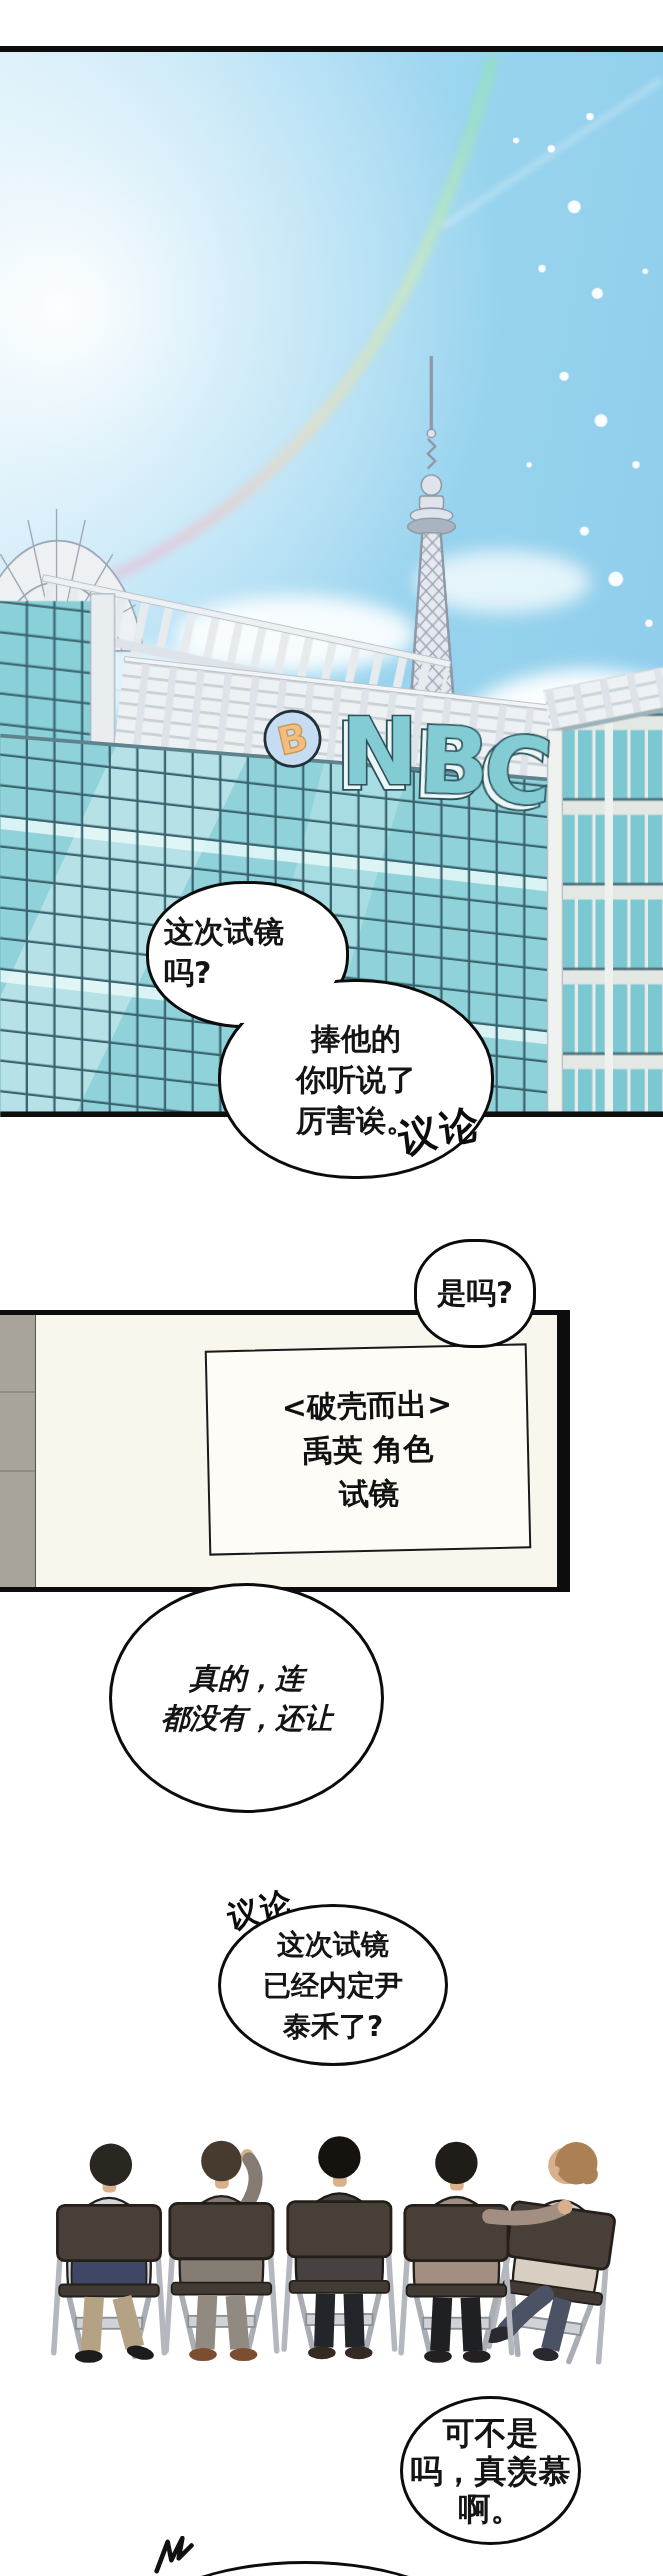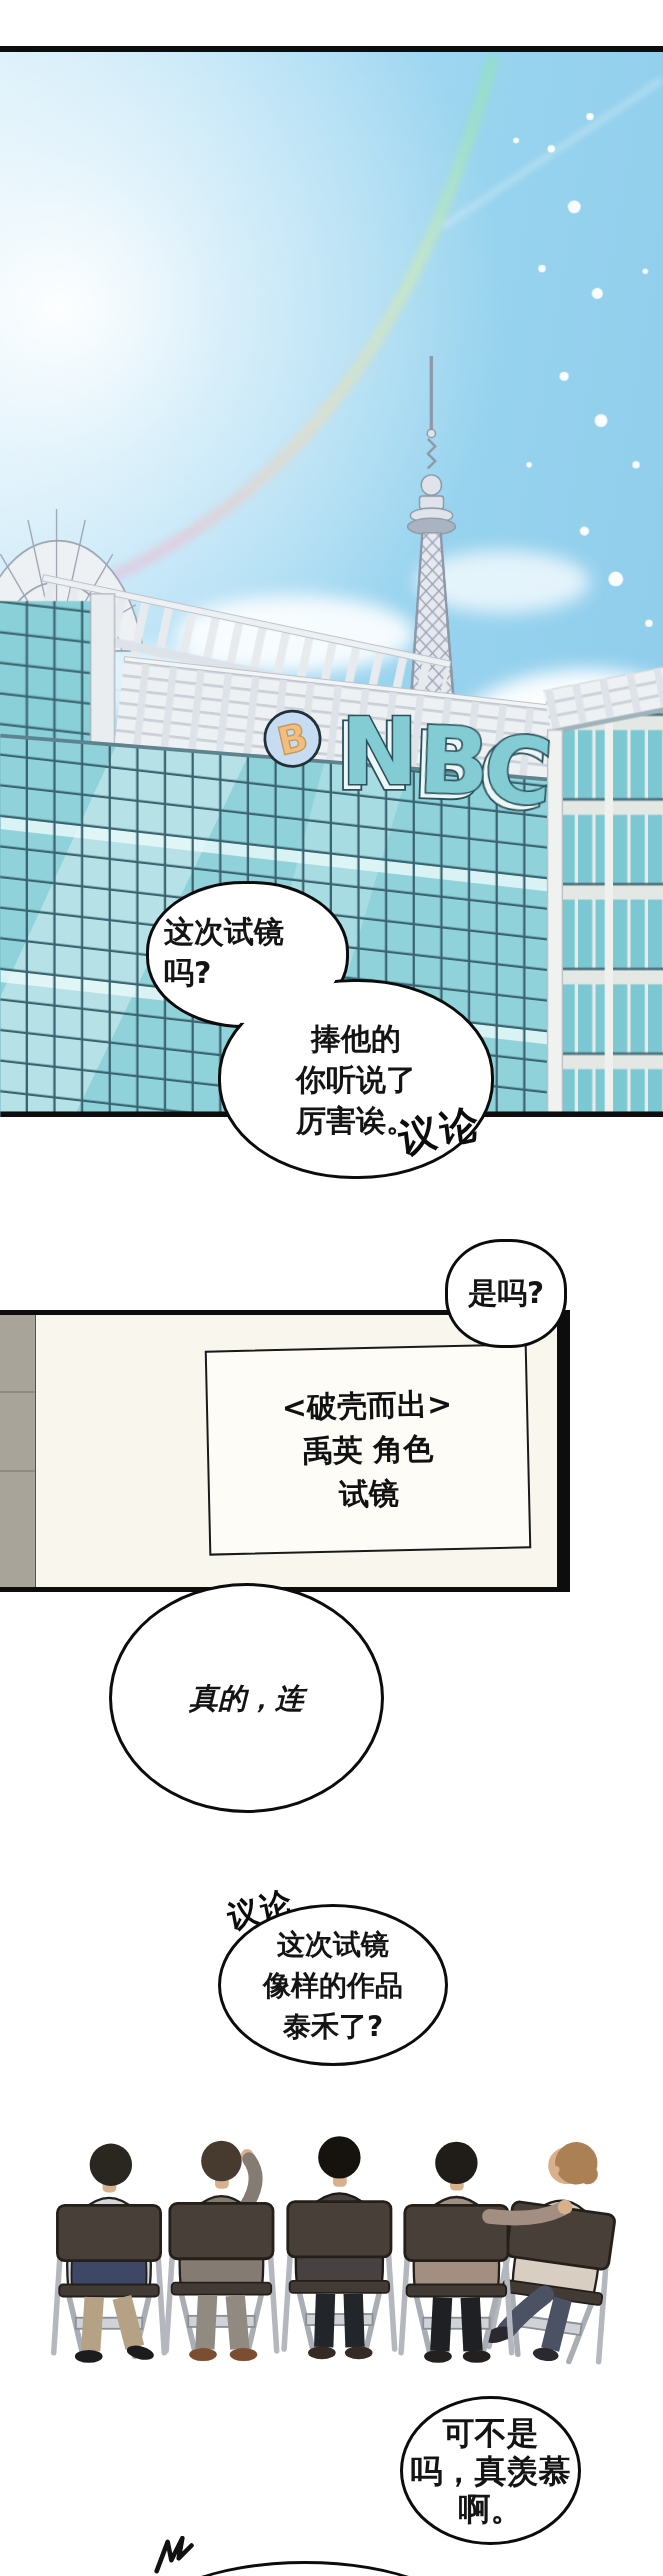--- a/index.html
+++ b/index.html
@@ -25,21 +25,21 @@
   
   .bubble{position:absolute;background:#fff;border:3.7px solid #0c0c0c;border-radius:50%;
     display:flex;align-items:center;justify-content:center;text-align:center;
     font-weight:700;color:#141414;z-index:6;box-sizing:border-box;}
   .cover{position:absolute;background:#fff;border-radius:50%;z-index:7;}
   .btext{position:absolute;z-index:8;font-weight:700;color:#141414;}
   #b1{left:146px;top:881px;width:203px;height:147px;border-radius:48%;}
   #b1-cover{left:152px;top:888px;width:190px;height:135px;}
   #b1-text{left:164px;top:911px;width:175px;font-size:30px;line-height:41px;text-align:left;}
   #b2{left:218px;top:979px;width:276px;height:200px;border-radius:49%;font-size:30px;line-height:41px;}
-  #b3{left:445px;top:1239px;width:122px;height:109px;border-radius:46%;font-size:29.5px;}
+  #b3{left:414px;top:1239px;width:122px;height:109px;border-radius:46%;font-size:29.5px;}
   #b4{left:109px;top:1583px;width:275px;height:230px;font-size:28.6px;line-height:40px;font-style:italic;}
   #b5{left:218px;top:1904px;width:230px;height:162px;font-size:28px;line-height:41px;}
   #b6{left:400px;top:2396px;width:181px;height:149px;font-size:32px;line-height:38px;}
   #b7{left:138px;top:2561px;width:334px;height:138px;z-index:5;}
   .sfx{position:absolute;font-weight:900;color:#0c0c0c;z-index:6;letter-spacing:2.8px;}
   #sfx1{left:398px;top:1104px;font-size:39px;transform:rotate(-12deg) skewX(-5deg);}
   #sfx2{left:227px;top:1889px;font-size:31px;transform:rotate(-15deg) skewX(-4deg);}
   #people{left:0;top:2115px;z-index:3;}
   #scribble{left:153px;top:2536px;z-index:6;}
 </style>
@@ -248,29 +248,30 @@
 
   <div id="sfx1" class="sfx">议论</div>
 
   <div id="b3" class="bubble">
     <div>是吗?</div>
   </div>
 
   <div id="b4" class="bubble">
     <div>
       <div>真的，连</div>
+      <div>都没有，还让</div>
     </div>
   </div>
 
   <div id="sfx2" class="sfx">议论</div>
 
   <div id="b5" class="bubble">
     <div>
       <div>这次试镜</div>
-        <div>像样的作品</div>
+        <div>已经内定尹</div>
         <div>泰禾了?</div>
     </div>
   </div>
 
   <svg id="people" class="abs" width="664" height="258" viewBox="0 0 720 280">
     <defs>
       <g id="chairT">
         <path d="M-50 96 L-60 252" stroke="#b4b8be" stroke-width="6" fill="none" stroke-linecap="round"></path>
         <path d="M50 96 L60 252" stroke="#b4b8be" stroke-width="6" fill="none" stroke-linecap="round"></path>
         <path d="M-44 188 L-28 256" stroke="#a9adb4" stroke-width="6" fill="none" stroke-linecap="round"></path>

